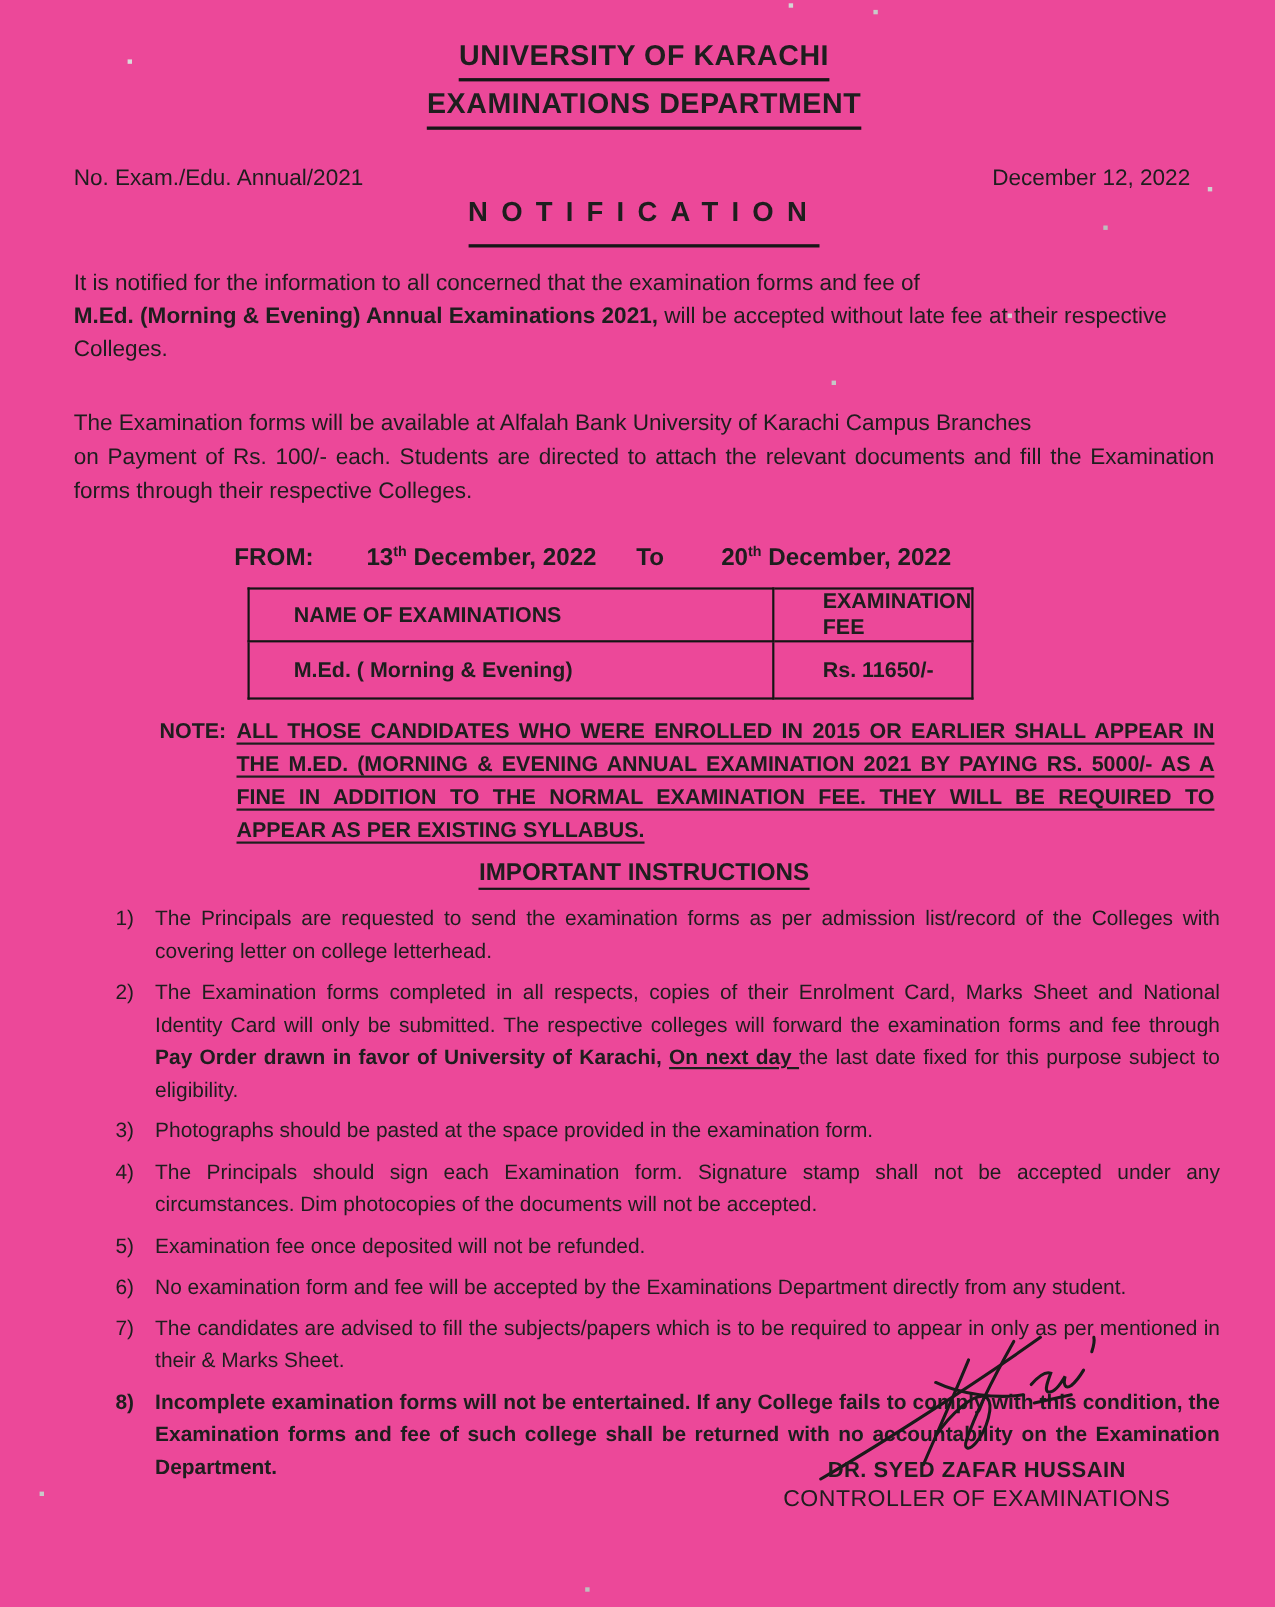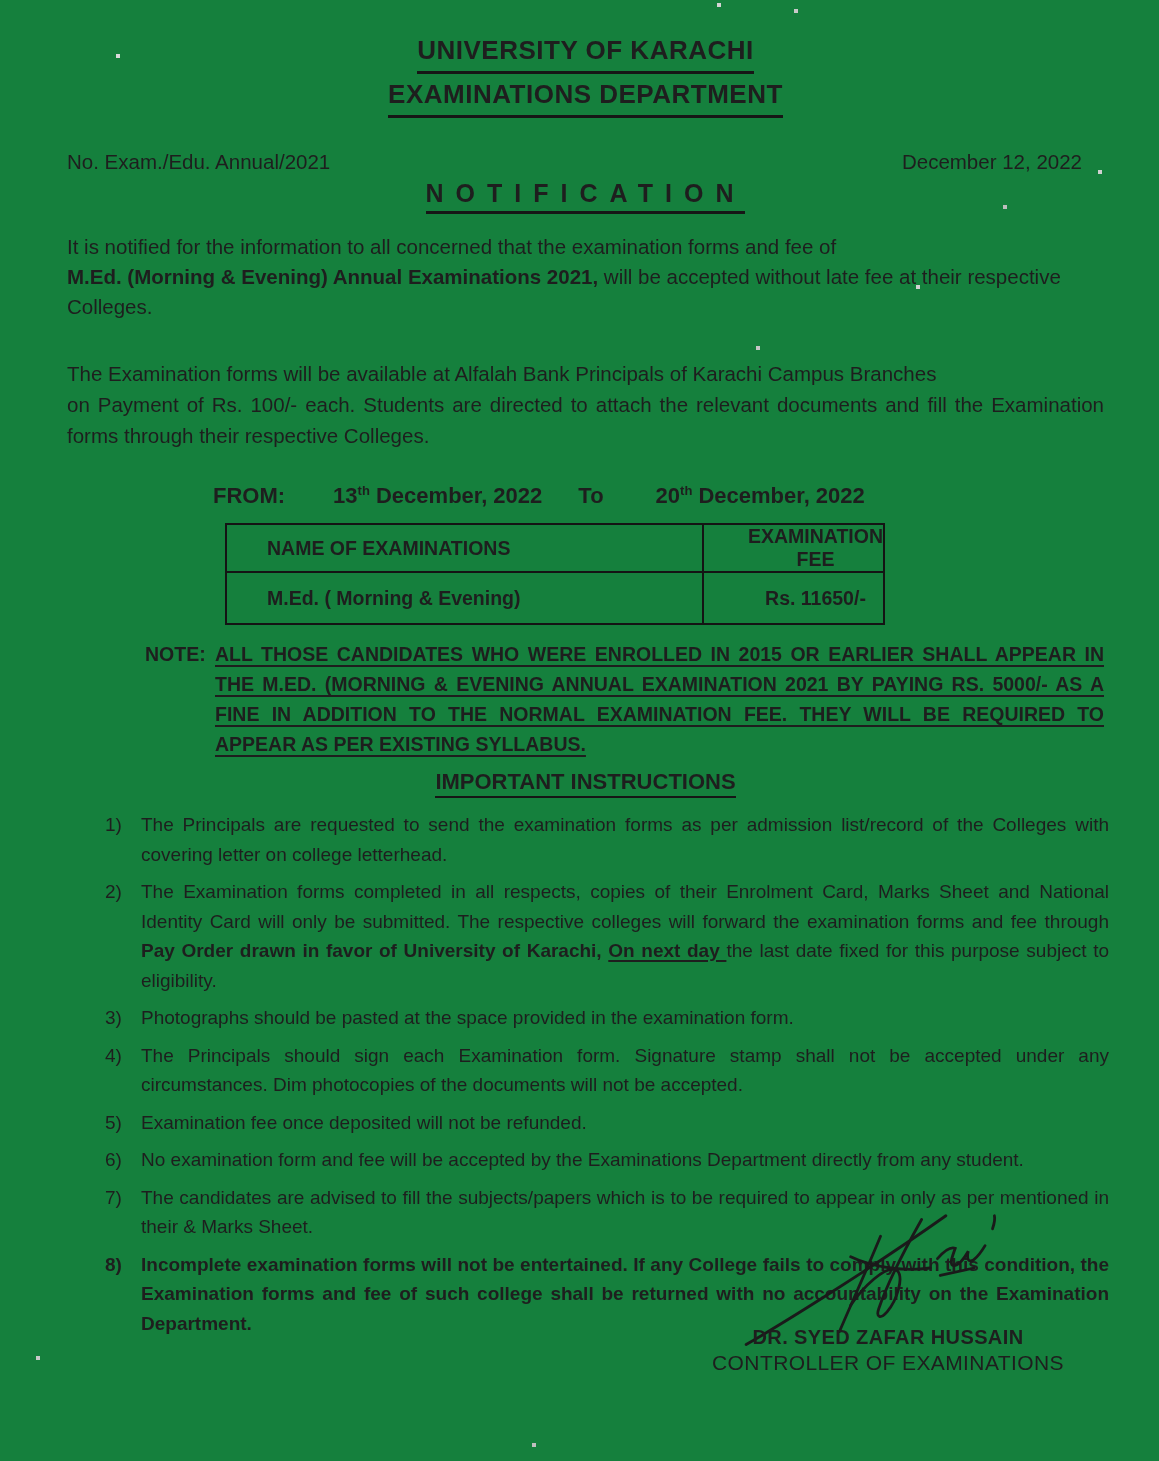--- a/index.html
+++ b/index.html
@@ -2,39 +2,39 @@
 <html><head>
 <meta charset="utf-8">
 <style>
   * { margin: 0; padding: 0; box-sizing: border-box; }
   html, body { background: #e8e8e8; }
   .page {
     position: relative;
     width: 1159px;
     height: 1461px;
     margin: 0 auto;
-    background: #15803d;
+    background: #ec4899;
     color: #1e1e1e;
     font-family: "Liberation Sans", sans-serif;
     overflow: hidden;
   }
   .content { padding: 30px 55px 0 67px; }
 
   
   .doc-title { text-align: center; font-weight: bold; font-size: 26px; line-height: 40px; letter-spacing: 0.5px; }
   .doc-title .u-line { display: inline-block; border-bottom: 3px solid #161616; padding-bottom: 1px; }
 
   .ref-row { display: flex; justify-content: space-between; margin-top: 32px; font-size: 20.5px; }
   .ref-row .date { margin-right: 22px; }
 
   .notif-wrap { text-align: center; margin-top: 5px; }
   .notif {
     display: inline-block;
     font-size: 25px; font-weight: 800; letter-spacing: 12px;
-    border-bottom: 3.5px solid #161616; padding-bottom: 3px;
+    border-bottom: 3.5px solid #161616; padding-bottom: 14px;
   }
 
   
   .para { font-size: 20.5px; line-height: 30px; }
   .intro { margin-top: 18px; }
   .availability { margin-top: 36px; text-align: justify; line-height: 31px; }
   b, .b { font-weight: bold; }
   .u { text-decoration: underline; text-decoration-thickness: 2px; text-underline-offset: 3px; }
 
   
@@ -49,21 +49,21 @@
     margin: 14px 0 0 158px;
     width: 660px;
     border-collapse: collapse;
   }
   table.fee th, table.fee td {
     border: 2.5px solid #141414;
     font-weight: bold;
     font-size: 19.5px;
   }
   table.fee th:first-child, table.fee td:first-child { width: 485px; text-align: left; padding-left: 40px; }
-  table.fee th:last-child, table.fee td:last-child { text-align: center; padding-left: 44px; }
+  table.fee th:last-child, table.fee td:last-child { text-align: left; padding-left: 44px; }
   table.fee thead tr { height: 44px; }
   table.fee tbody tr { height: 52px; }
 
   
   .note { display: flex; margin-top: 14px; margin-left: 78px; }
   .note .label { width: 70px; flex: 0 0 70px; font-weight: bold; font-size: 19.5px; line-height: 30px; }
   .note .note-text {
     width: 902px; margin-left: 0px;
     font-weight: bold; font-size: 19.5px; line-height: 30px;
     text-align: justify;
@@ -127,21 +127,21 @@
       <span class="ref">No. Exam./Edu. Annual/2021</span>
       <span class="date">December 12, 2022</span>
     </div>
 
     <div class="notif-wrap">
       <span class="notif">NOTIFICATION</span>
     </div>
 
     <p class="para intro"><span>It is notified for the information to all concerned that the examination forms and fee of</span><br><b>M.Ed. (Morning &amp; Evening) Annual Examinations 2021,</b><span> will be accepted without late fee at their respective Colleges.</span></p>
 
-    <p class="para availability"><span>The Examination forms will be available at Alfalah Bank Principals of Karachi Campus Branches</span><br><span>on Payment of Rs. 100/- each.  Students are directed to attach the relevant documents and fill the Examination forms through their respective Colleges.</span></p>
+    <p class="para availability"><span>The Examination forms will be available at Alfalah Bank University of Karachi Campus Branches</span><br><span>on Payment of Rs. 100/- each.  Students are directed to attach the relevant documents and fill the Examination forms through their respective Colleges.</span></p>
 
     <div class="from-line"><span>FROM:</span><span class="d1"><span>13</span><sup class="ord">th</sup><span> December, 2022</span></span><span class="to">To</span><span class="d2"><span>20</span><sup class="ord">th</sup><span> December, 2022</span></span></div>
 
     <table class="fee">
       <thead>
         <tr>
           <th>NAME OF EXAMINATIONS</th>
           <th>EXAMINATION FEE</th>
         </tr>
       </thead>

